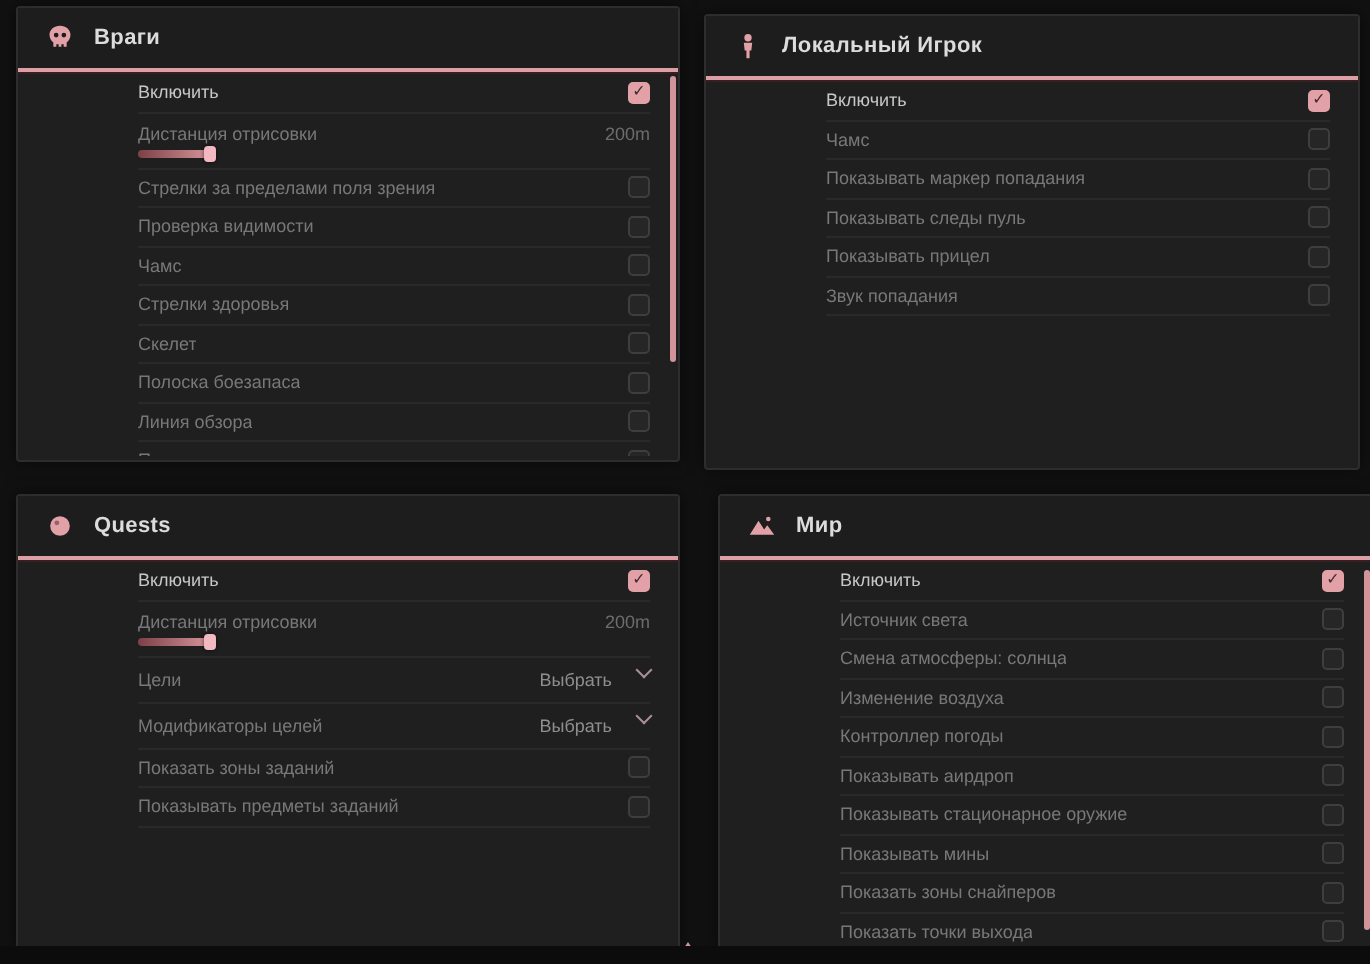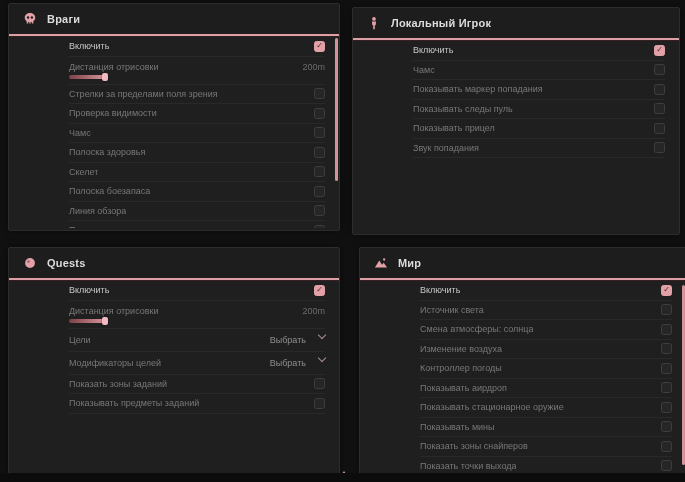--- a/index.html
+++ b/index.html
@@ -93,21 +93,21 @@
       </div>
       <div class="row">
         <span class="lbl">Проверка видимости</span>
         <span class="cb"></span>
       </div>
       <div class="row">
         <span class="lbl">Чамс</span>
         <span class="cb"></span>
       </div>
       <div class="row">
-        <span class="lbl">Полоска здоровья</span>
+        <span class="lbl">Стрелки здоровья</span>
         <span class="cb"></span>
       </div>
       <div class="row">
         <span class="lbl">Скелет</span>
         <span class="cb"></span>
       </div>
       <div class="row">
         <span class="lbl">Полоска боезапаса</span>
         <span class="cb"></span>
       </div>

